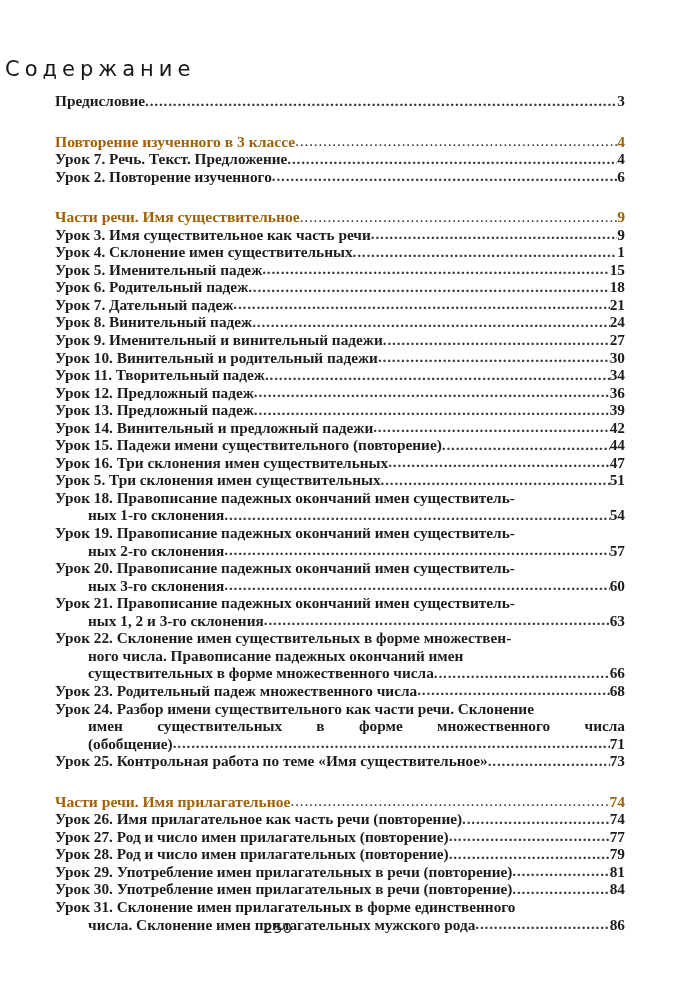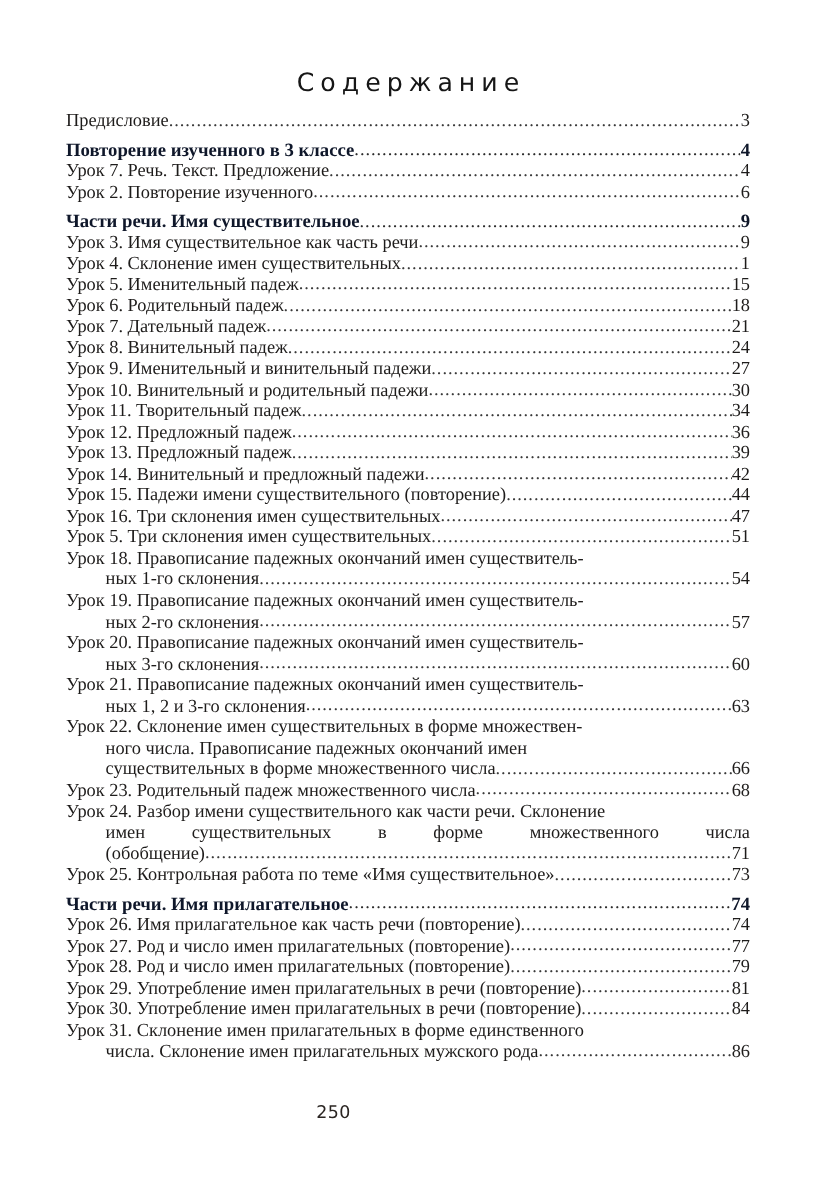--- a/index.html
+++ b/index.html
@@ -25,21 +25,21 @@
     height: 1000px;
     box-sizing: border-box;
   }
 
   
   .toc-title {
     position: absolute;
     left: 0;
     top: 56px;
     width: 680px;
-    text-align: center;
+    text-align: left;
     font-family: "DejaVu Sans", "Liberation Sans", sans-serif;
     font-size: 21px;
     font-weight: 400;
     letter-spacing: 5.0px;
     color: #161616;
     text-indent: 5px;
     line-height: 26px;
   }
 
   
@@ -48,27 +48,28 @@
     left: 55px;
     top: 92px;
     width: 570px;
   }
 
   .entry {
     position: relative;
     font-size: 15.3px;
     line-height: 17.55px;
     color: #1e1c1b;
+    font-weight: bold;
   }
 
   .entry.section {
     font-weight: bold;
     font-size: 15.6px;
-    margin-top: 7px;
-    color: #0f172a;
+    margin-top: 23px;
+    color: #a16207;
   }
 
   
   .row {
     display: flex;
     align-items: baseline;
     width: 100%;
     white-space: pre;
   }
 

